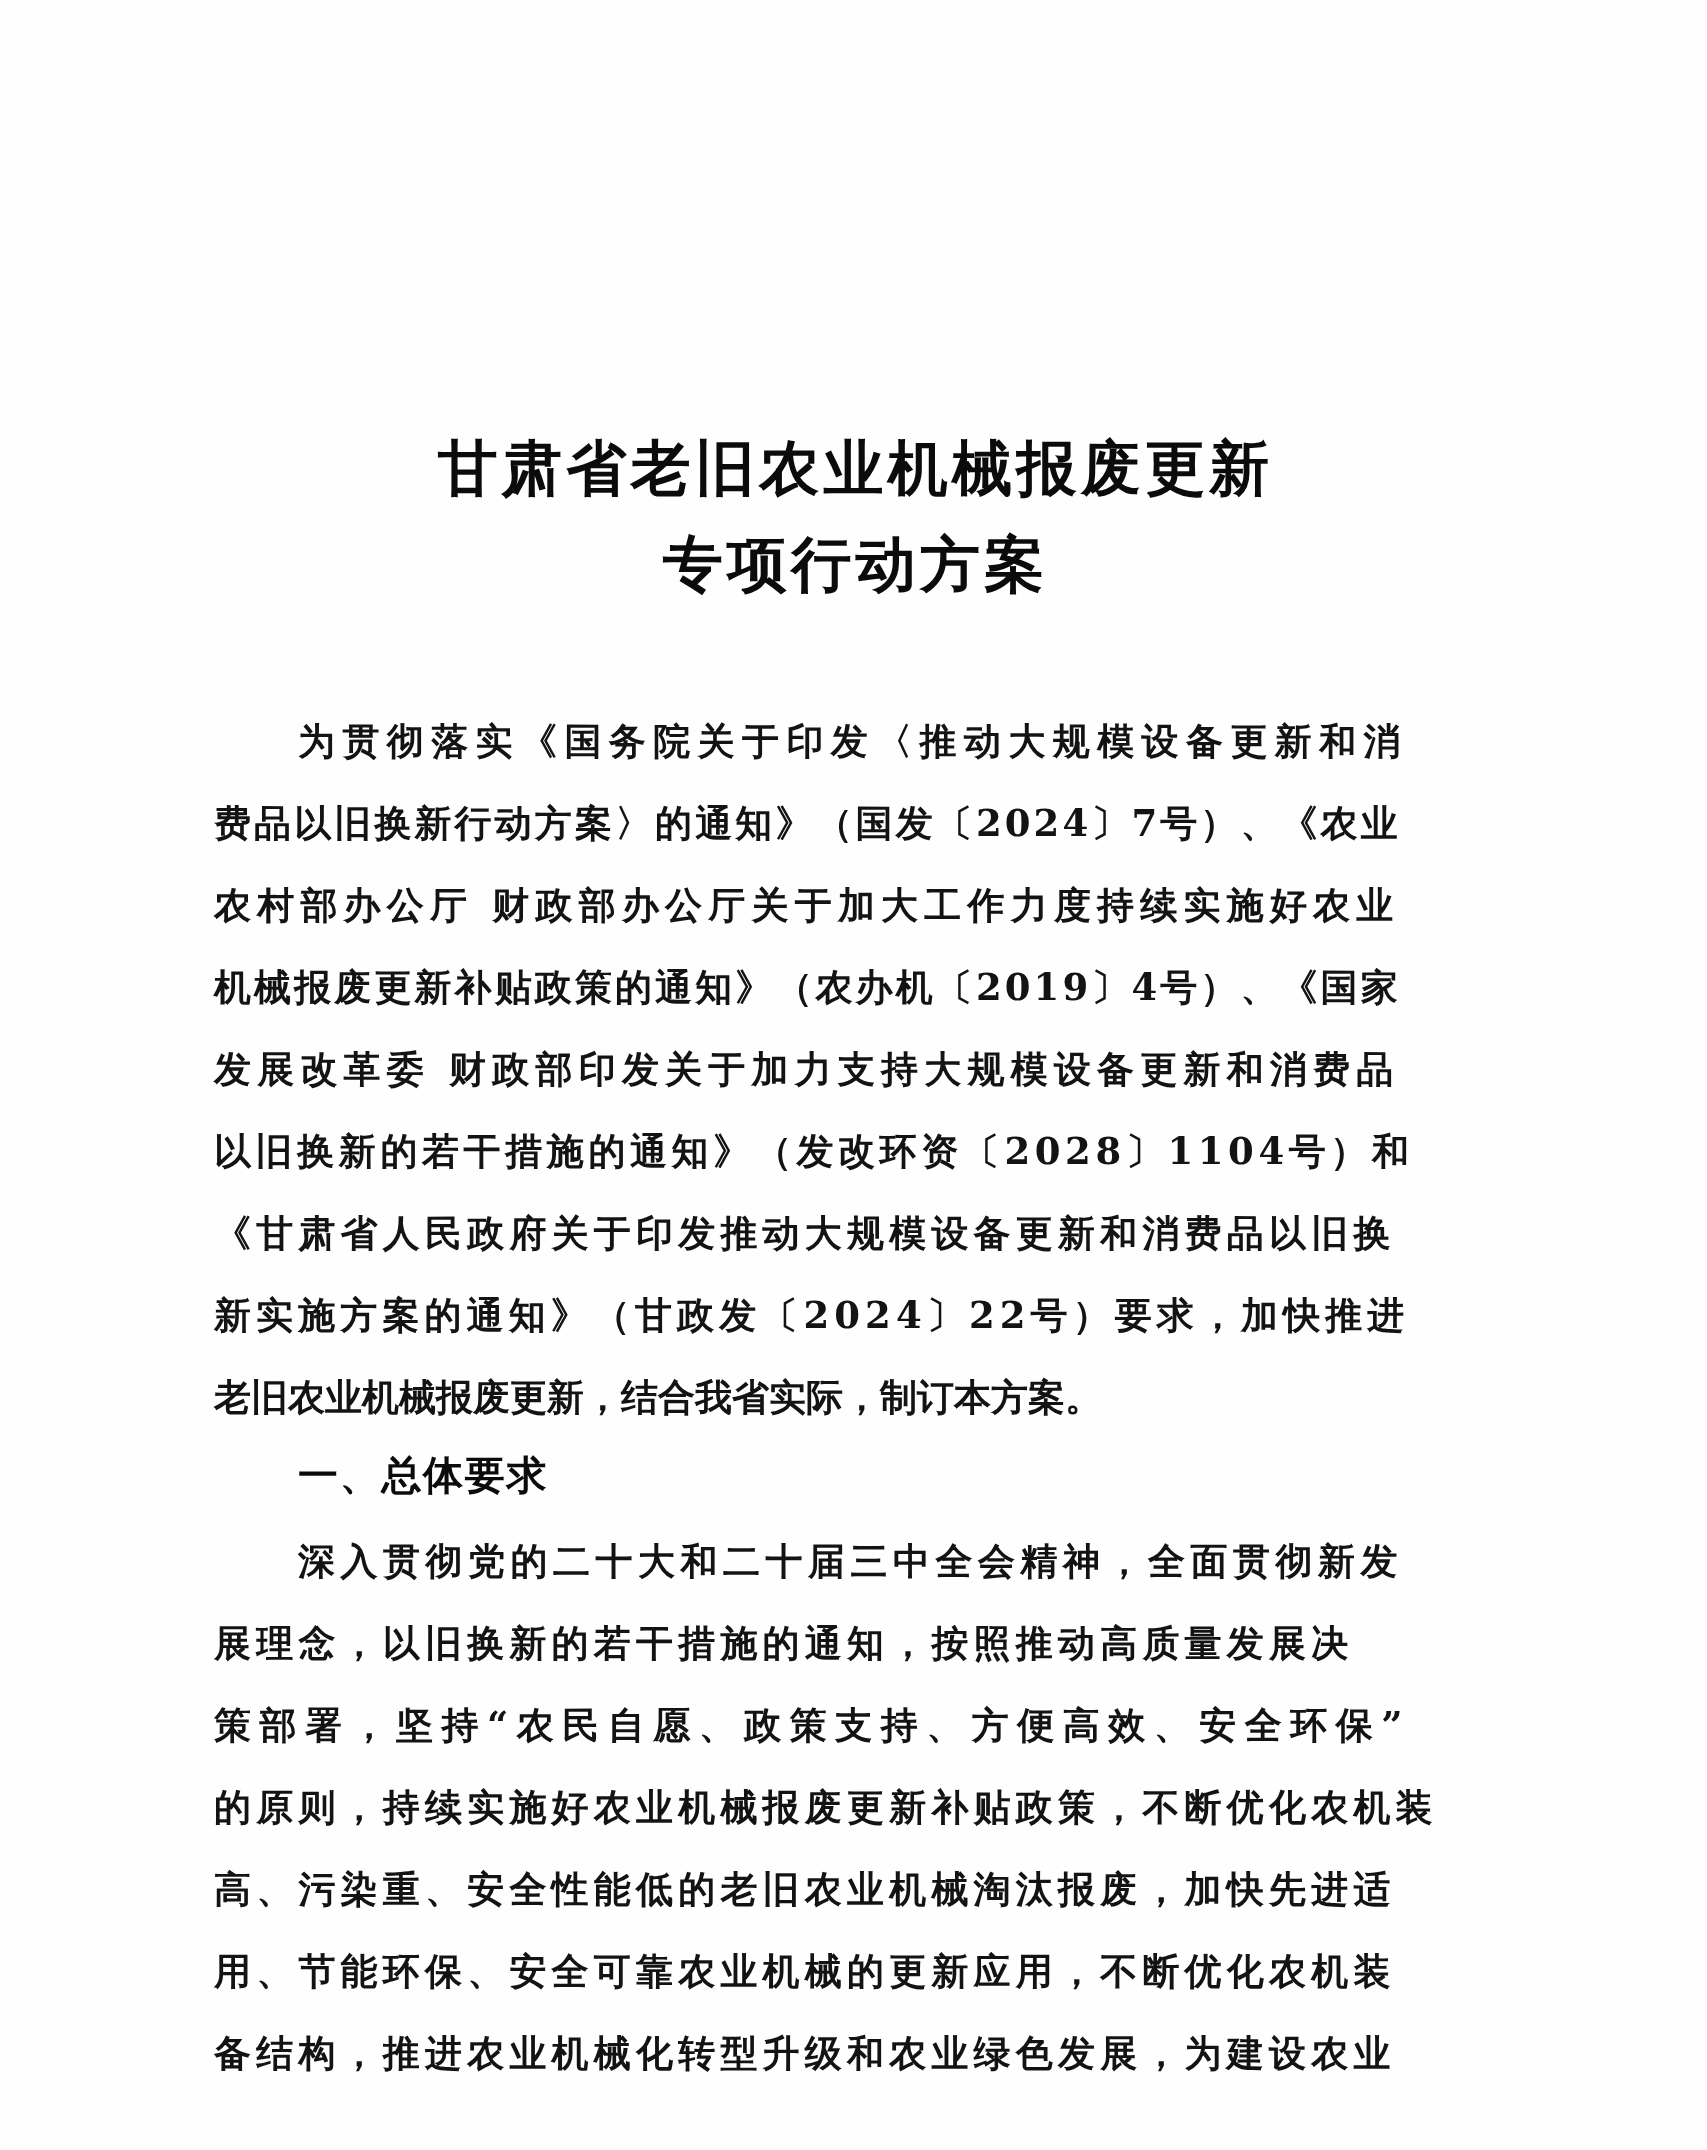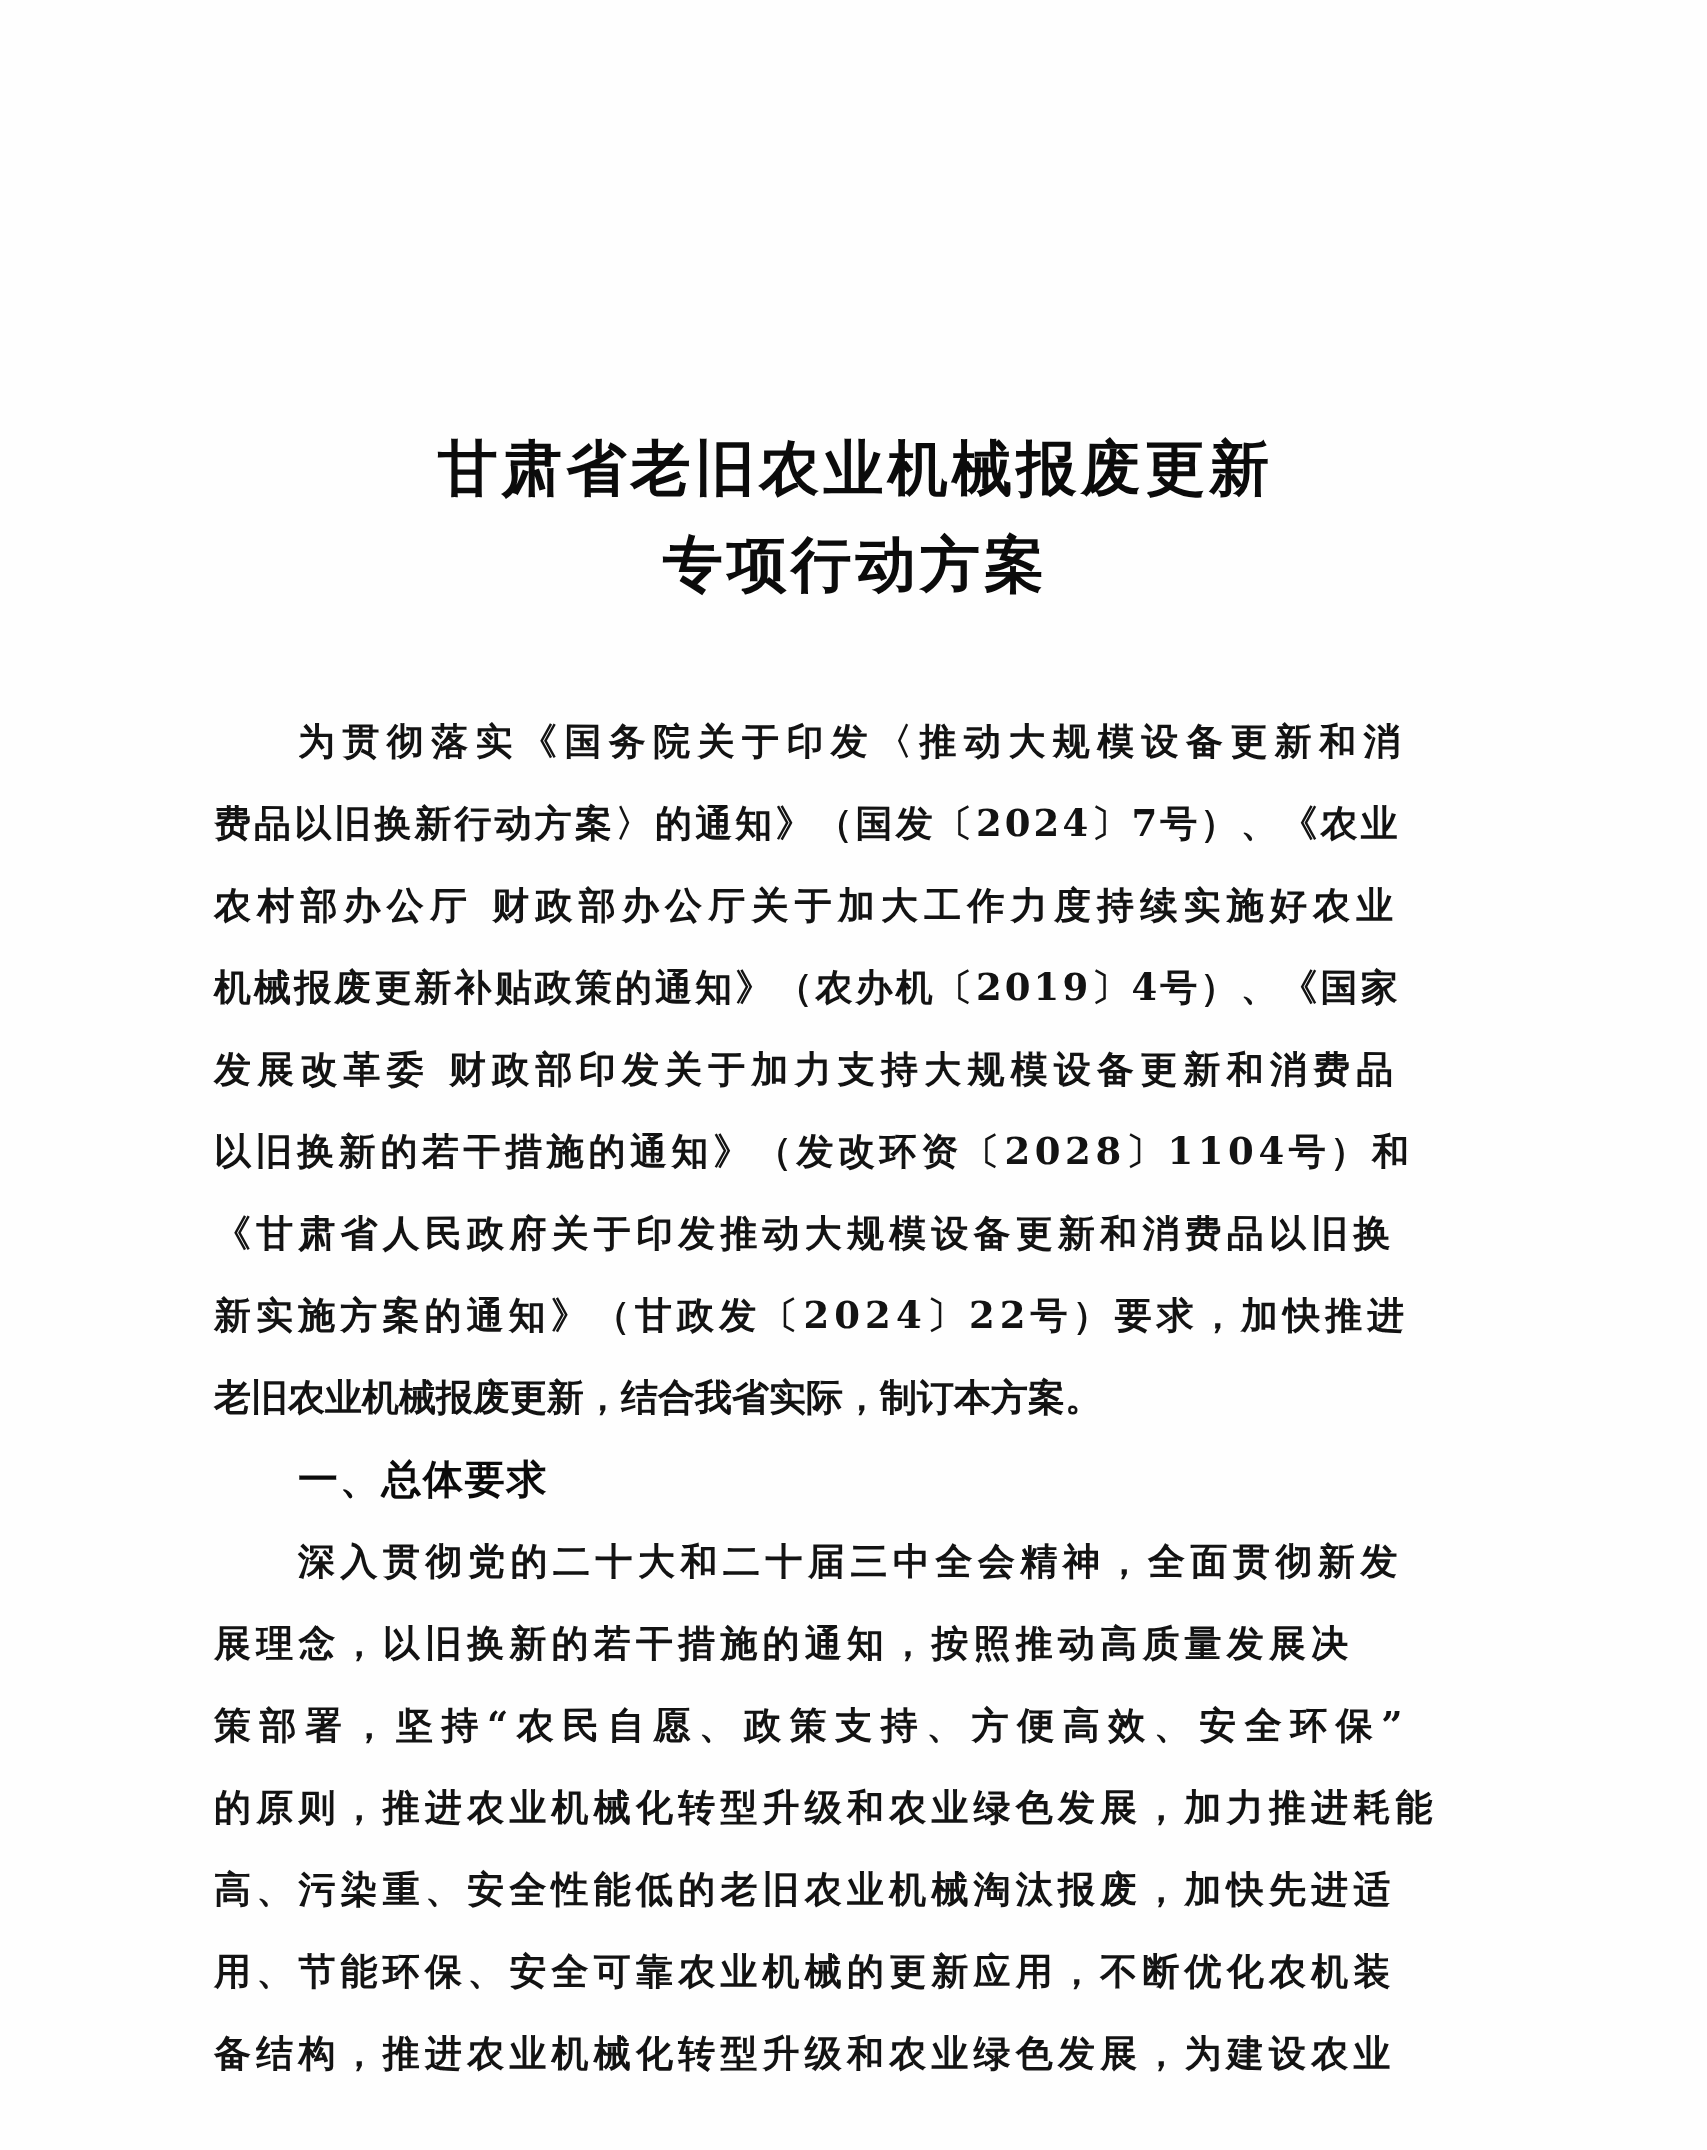--- a/index.html
+++ b/index.html
@@ -51,21 +51,21 @@
     letter-spacing: 0px;
   }
 
   
   .body-line.indent {
     padding-left: 84px;
   }
 
   
   .section-heading {
-    font-family: Liberation Sans, sans-serif;
+    font-family: Liberation Mono, monospace;
     font-weight: 700;
     font-size: 40px;
     line-height: 82px;
     height: 82px;
     color: #0b0b0b;
     padding-left: 84px;
     letter-spacing: 1.7px;
     white-space: nowrap;
   }
 
@@ -111,21 +111,21 @@
       <div class="body-line" style="letter-spacing: 5.1px; margin-right: -5.1px;">新实施方案的通知》（甘政发〔2024〕22号）要求，加快推进</div>
       <div class="body-line">老旧农业机械报废更新，结合我省实际，制订本方案。</div>
     </div>
 
     <div class="section-heading">一、总体要求</div>
 
     <div>
       <div class="body-line indent" style="letter-spacing: 5.5px; margin-right: -5.5px;">深入贯彻党的二十大和二十届三中全会精神，全面贯彻新发</div>
       <div class="body-line" style="letter-spacing: 5.2px; margin-right: -5.2px;">展理念，以旧换新的若干措施的通知，按照推动高质量发展决</div>
       <div class="body-line" style="letter-spacing: 8.5px; margin-right: -8.5px;">策部署，坚持“农民自愿、政策支持、方便高效、安全环保”</div>
-      <div class="body-line" style="letter-spacing: 5.2px; margin-right: -5.2px;">的原则，推进农业机械化转型升级和农业绿色发展，加力推进耗能</div>
+      <div class="body-line" style="letter-spacing: 5.2px; margin-right: -5.2px;">的原则，持续实施好农业机械报废更新补贴政策，不断优化农机装</div>
       <div class="body-line" style="letter-spacing: 5.2px; margin-right: -5.2px;">高、污染重、安全性能低的老旧农业机械淘汰报废，加快先进适</div>
       <div class="body-line" style="letter-spacing: 5.2px; margin-right: -5.2px;">用、节能环保、安全可靠农业机械的更新应用，不断优化农机装</div>
       <div class="body-line" style="letter-spacing: 5.2px; margin-right: -5.2px;">备结构，推进农业机械化转型升级和农业绿色发展，为建设农业</div>
     </div>
 
   </div>
 
   <div class="page-footer">
     <span class="page-number-text">— 3 —</span>
   </div>

